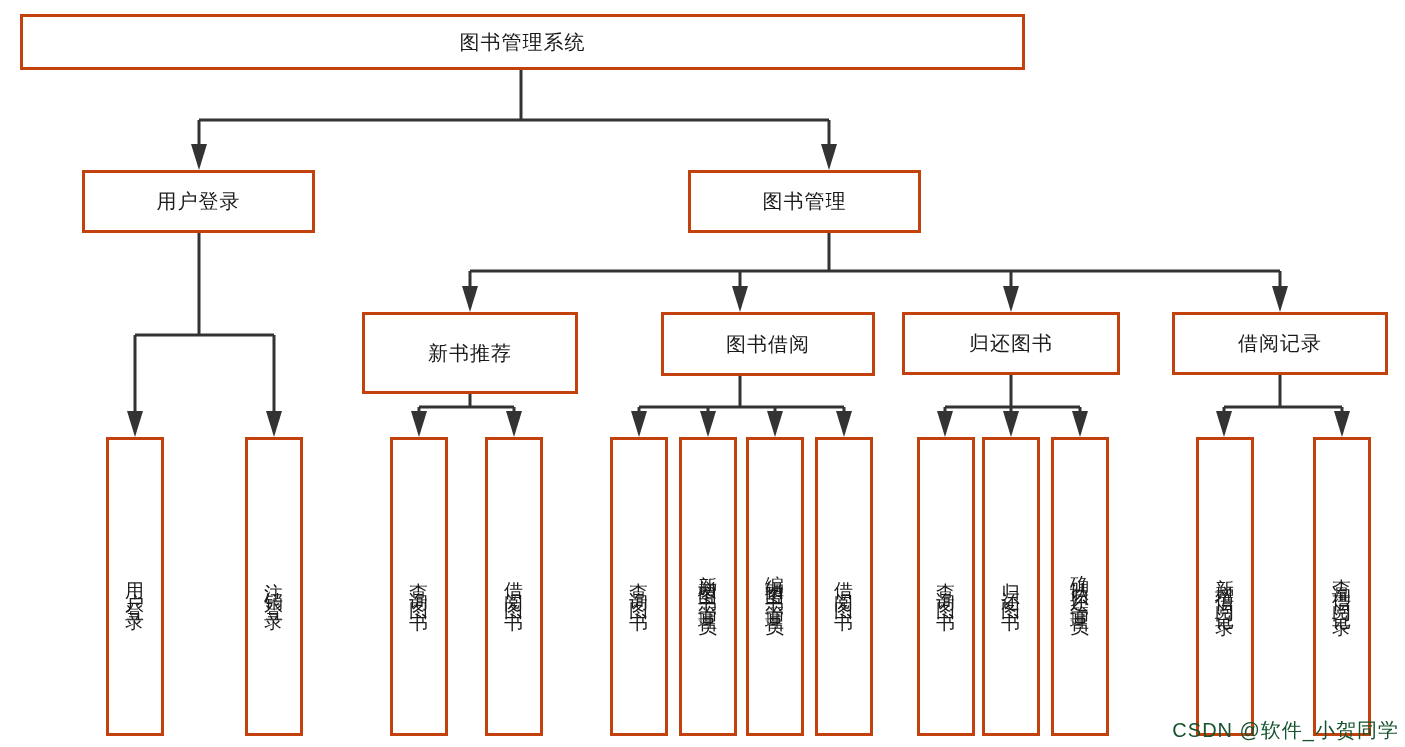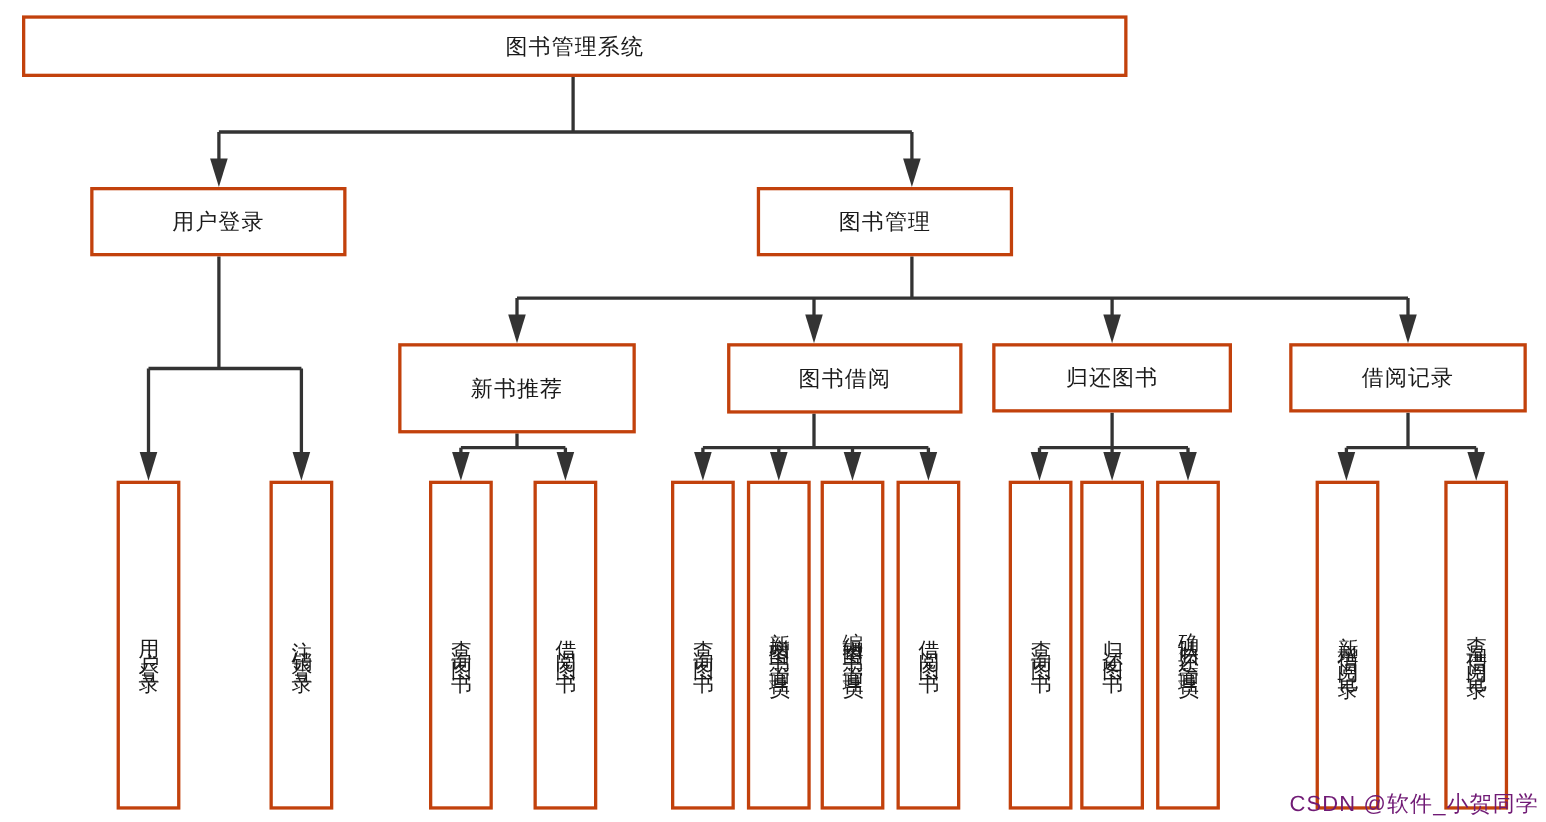--- a/index.html
+++ b/index.html
@@ -38,21 +38,21 @@
     font-size: 19px;
     letter-spacing: 10px;
     line-height: 1;
     white-space: nowrap;
   }
   .watermark {
     position: absolute;
     right: 6px;
     top: 717px;
     font-size: 20px;
-    color: #701a75;
+    color: #14532d;
     letter-spacing: 1px;
     white-space: nowrap;
   }
 </style>
 </head>
 <body>
 
 <div class="stage">
 
   <svg class="connector-layer" width="1405" height="747" viewBox="0 0 1405 747" xmlns="http://www.w3.org/2000/svg">

